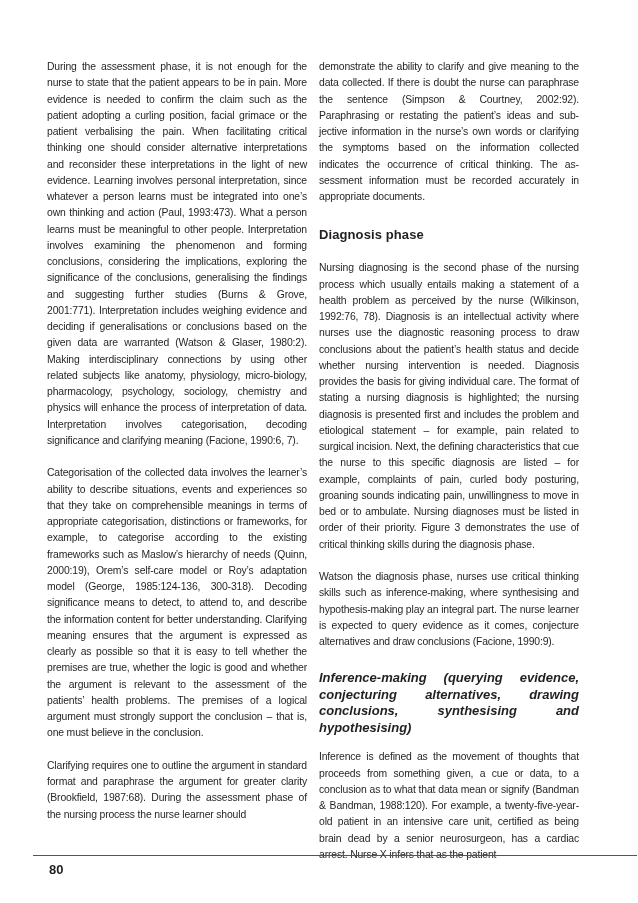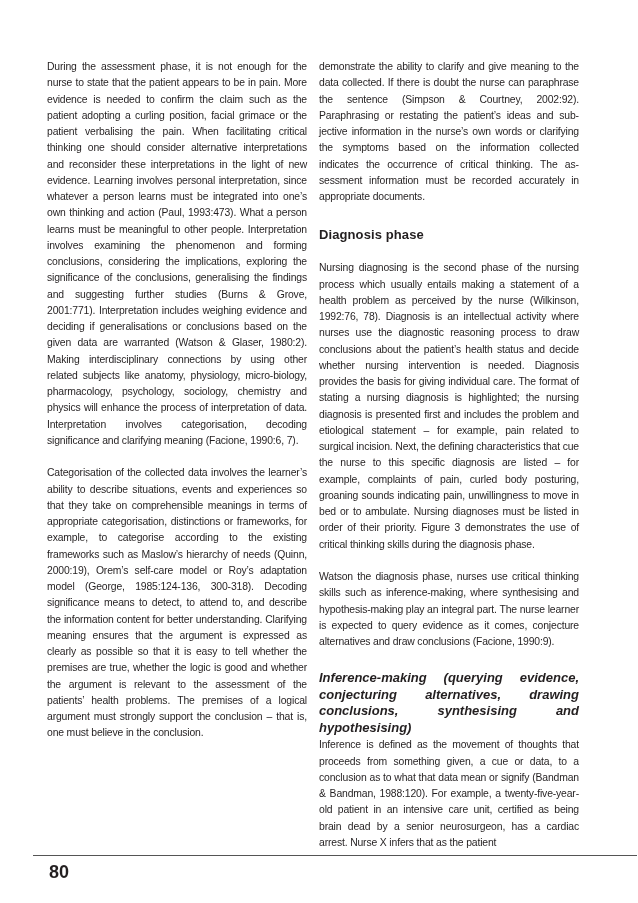--- a/index.html
+++ b/index.html
@@ -8,34 +8,35 @@
   .page { position: absolute; left: 0; top: 0; width: 638px; height: 903px; padding-left: 12px; }
   .col { position: absolute; top: 59px; width: 260px; font-size: 10.4px; line-height: 16.25px;
          text-align: justify; letter-spacing: -0.15px; }
   .col-left { left: 47px; }
   .col-right { left: 319px; }
   .col p { margin: 0 0 16.25px 0; hyphens: manual; }
   .col p.last { margin-bottom: 8px; }
   .h-section { font-weight: bold; font-size: 13px; line-height: 16px; margin: 12px 0 17px 0;
                letter-spacing: 0.1px; color: #231f20; padding-top: 1px; }
   .h-sub { font-weight: bold; font-style: italic; font-size: 13px; line-height: 16.5px;
-           margin: 0 0 1px 0; text-align: justify; letter-spacing: 0; color: #231f20; }
+           margin: 0 0 13px 0; text-align: justify; letter-spacing: 0; color: #231f20; }
   .rule { position: absolute; left: 33px; top: 855px; width: 604px; height: 0;
           border-top: 1.5px solid #555555; }
-  .footer-page { position: absolute; left: 49px; top: 862px; font-weight: bold; font-size: 18px; }
+  .footer-page { position: absolute; left: 49px; top: 862px; font-weight: bold; font-size: 13px; }
   .footer-journal { position: absolute; right: 45px; top: 862px; font-weight: bold; font-size: 13px; }
 </style>
 </head>
 <body>
 
 <div class="page">
 
   <div class="col col-left">
     <p>During the assessment phase, it is not enough for the nurse to state that the patient appears to be in pain. More evidence is needed to confirm the claim such as the patient adopting a curling position, facial grimace or the patient verbalising the pain. When facilitating critical thinking one should consider alternative inter­pretations and reconsider these interpretations in the light of new evidence. Learning involves personal inter­pretation, since whatever a person learns must be inte­grated into one’s own thinking and action (Paul, 1993:473). What a person learns must be meaningful to other people. Interpretation involves examining the phenomenon and forming conclusions, considering the implications, exploring the significance of the conclu­sions, generalising the findings and suggesting further studies (Burns &amp; Grove, 2001:771). Interpretation in­cludes weighing evidence and deciding if generalisations or conclusions based on the given data are warranted (Watson &amp; Glaser, 1980:2). Making interdisciplinary connections by using other related subjects like anatomy, physiology, micro-biology, pharmacology, psychology, sociology, chemistry and physics will en­hance the process of interpretation of data. Interpreta­tion involves categorisation, decoding significance and clarifying meaning (Facione, 1990:6, 7).</p>
     <p>Categorisation of the collected data involves the learner’s ability to describe situations, events and ex­periences so that they take on comprehensible mean­ings in terms of appropriate categorisation, distinctions or frameworks, for example, to categorise according to the existing frameworks such as Maslow’s hierarchy of needs (Quinn, 2000:19), Orem’s self-care model or Roy’s adaptation model (George, 1985:124-136, 300-318). Decoding significance means to detect, to at­tend to, and describe the information content for better understanding. Clarifying meaning ensures that the ar­gument is expressed as clearly as possible so that it is easy to tell whether the premises are true, whether the logic is good and whether the argument is relevant to the assessment of the patients’ health problems. The premises of a logical argument must strongly sup­port the conclusion – that is, one must believe in the conclusion.</p>
+    <p class="last">Clarifying requires one to outline the argument in stan­dard format and paraphrase the argument for greater clarity (Brookfield, 1987:68). During the assessment phase of the nursing process the nurse learner should</p>
   </div>
 
   <div class="col col-right">
     <p style="margin-bottom:21px;">demonstrate the ability to clarify and give meaning to the data collected. If there is doubt the nurse can para­phrase the sentence (Simpson &amp; Courtney, 2002:92). Paraphrasing or restating the patient’s ideas and sub­jective information in the nurse’s own words or clarify­ing the symptoms based on the information collected indicates the occurrence of critical thinking. The as­sessment information must be recorded accurately in appropriate documents.</p>
     <div class="h-section">Diagnosis phase</div>
     <p>Nursing diagnosing is the second phase of the nursing process which usually entails making a statement of a health problem as perceived by the nurse (Wilkinson, 1992:76, 78). Diagnosis is an intellectual activity where nurses use the diagnostic reasoning process to draw conclusions about the patient’s health status and de­cide whether nursing intervention is needed. Diagnosis provides the basis for giving individual care. The format of stating a nursing diagnosis is highlighted; the nurs­ing diagnosis is presented first and includes the prob­lem and etiological statement – for example, pain re­lated to surgical incision. Next, the defining character­istics that cue the nurse to this specific diagnosis are listed – for example, complaints of pain, curled body posturing, groaning sounds indicating pain, unwilling­ness to move in bed or to ambulate. Nursing diagnoses must be listed in order of their priority. Figure 3 demon­strates the use of critical thinking skills during the di­agnosis phase.</p>
     <p style="margin-bottom:20px;">Watson the diagnosis phase, nurses use critical think­ing skills such as inference-making, where synthesising and hypothesis-making play an integral part. The nurse learner is expected to query evidence as it comes, conjecture alternatives and draw conclusions (Facione, 1990:9).</p>
     <div class="h-sub">Inference-making (querying evidence, con­jecturing alternatives, drawing conclu­sions, synthesising and hypothesising)</div>
     <p class="last">Inference is defined as the movement of thoughts that proceeds from something given, a cue or data, to a conclusion as to what that data mean or signify (Bandman &amp; Bandman, 1988:120). For example, a twenty-five-year-old patient in an intensive care unit, certified as being brain dead by a senior neurosurgeon, has a cardiac arrest. Nurse X infers that as the patient</p>
   </div>

